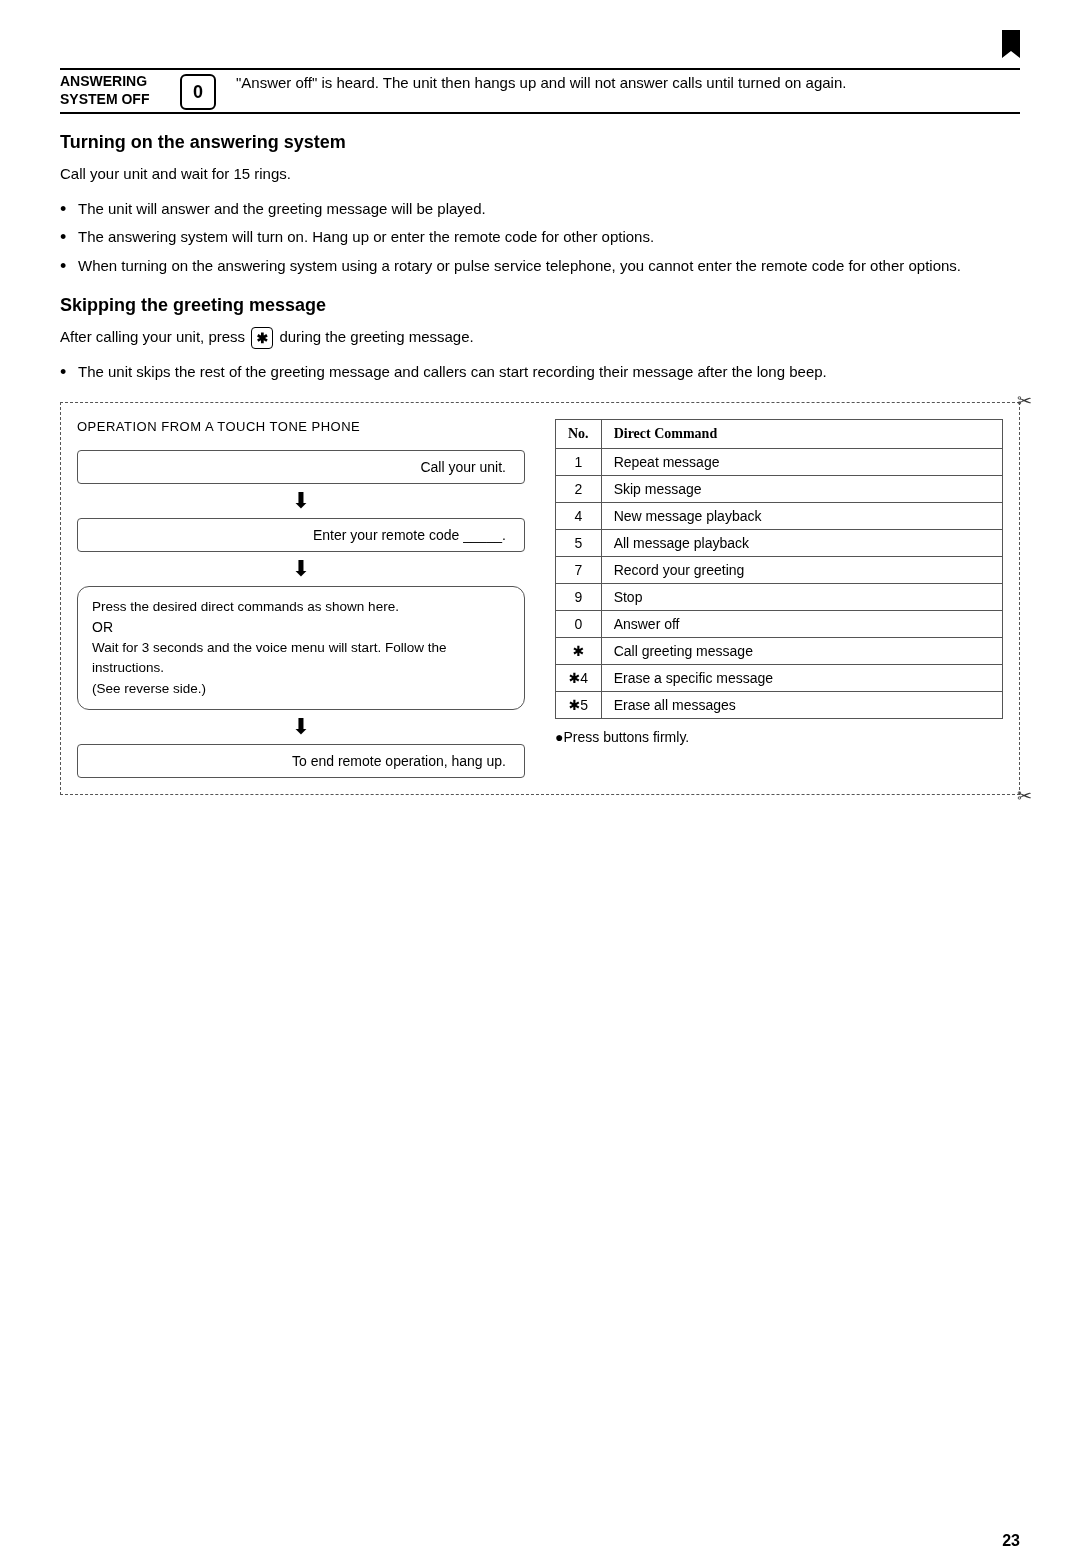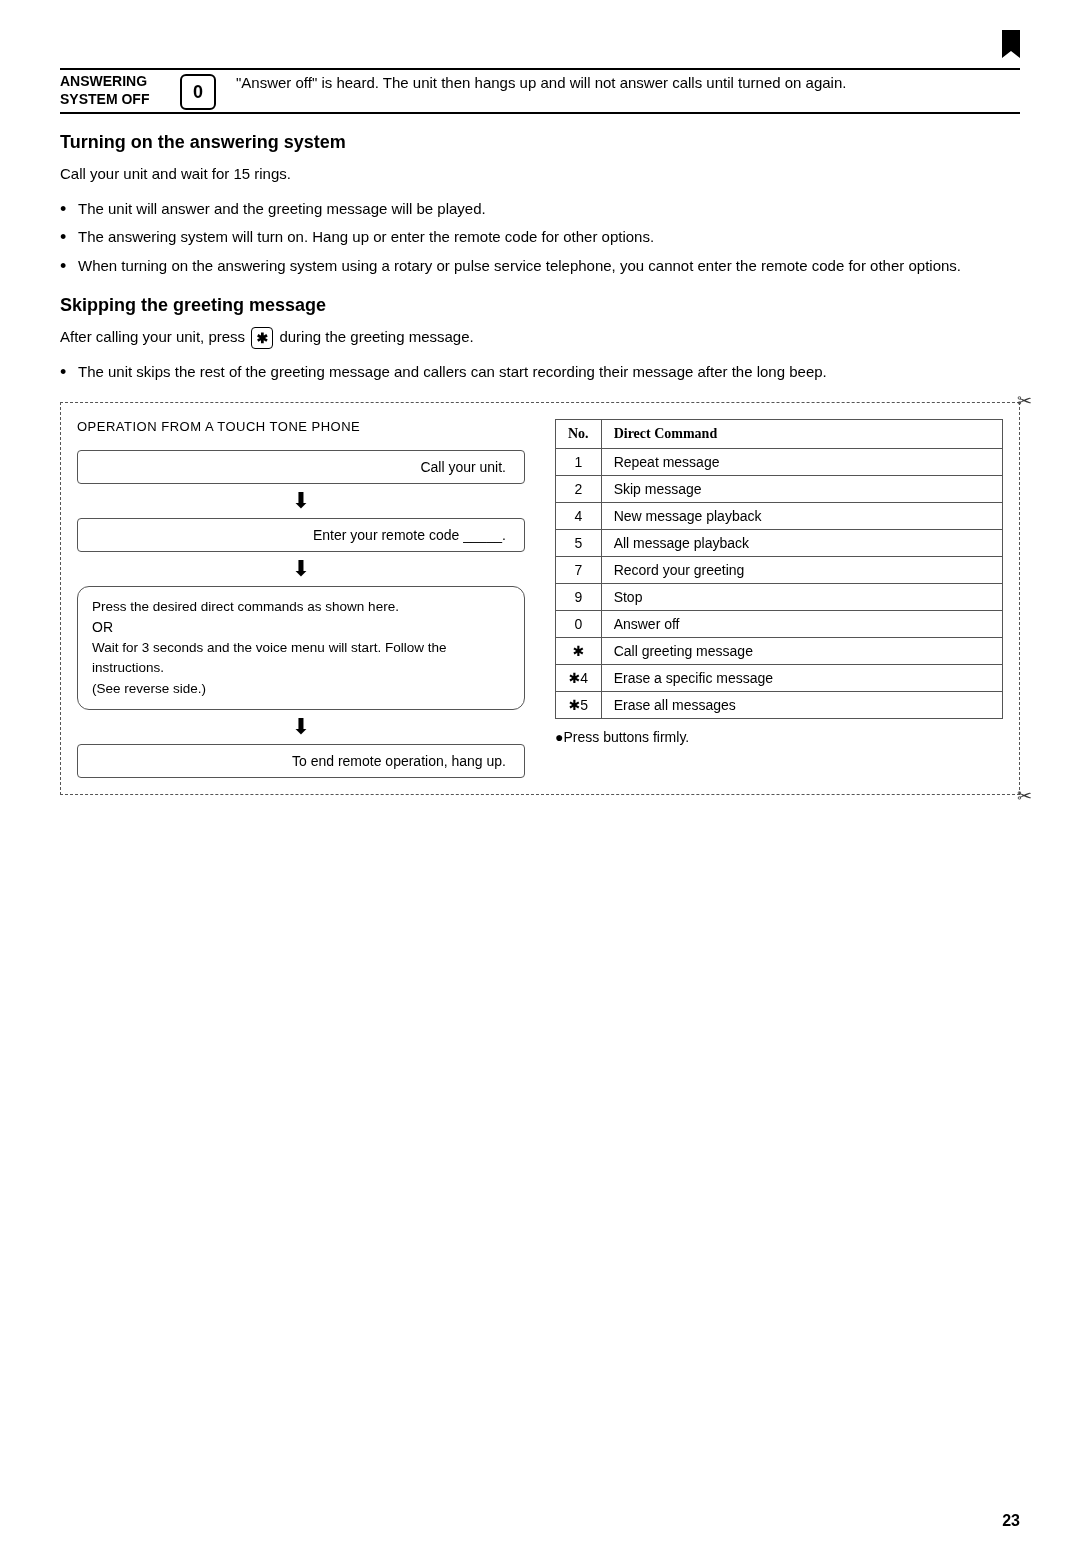--- a/index.html
+++ b/index.html
@@ -201,21 +201,21 @@
       margin-top: 10px;
     }
     .scissors-icon {
       font-size: 18px;
       color: #333;
     }
 
     
     .page-number {
       position: absolute;
-      bottom: 34px;
+      bottom: 14px;
       right: 60px;
       font-size: 16px;
       font-weight: bold;
     }
 
     .op-box-wrapper {
       position: relative;
     }
     .scissors-top {
       position: absolute;

